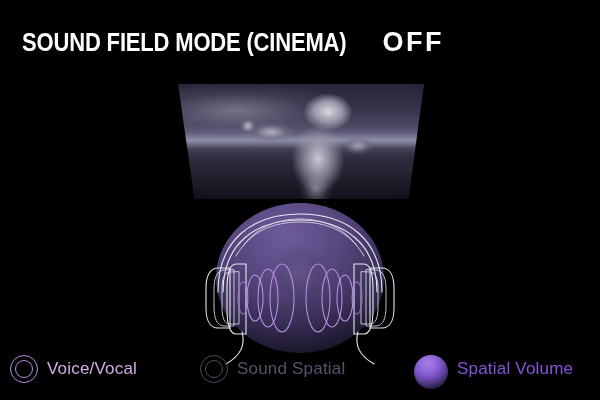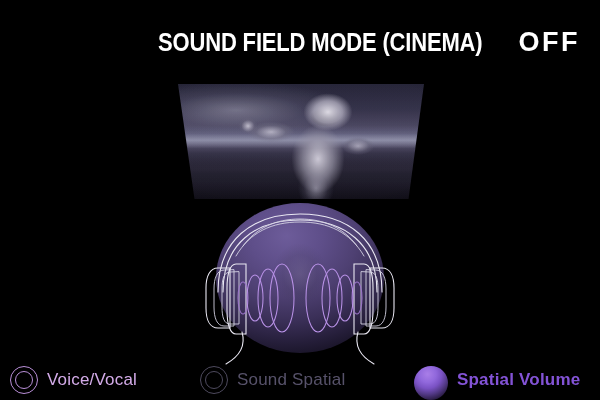--- a/index.html
+++ b/index.html
@@ -21,21 +21,21 @@
     background: #000000;
     overflow: hidden;
   }
 
   
   .title-row {
     position: absolute;
     top: 29px;
     left: 0;
     width: 580px;
-    text-align: right;
+    text-align: left;
     white-space: nowrap;
     line-height: 1;
   }
   .title-main {
     display: inline-block;
     font-family: "Liberation Sans Narrow", "Liberation Sans", sans-serif;
     font-weight: bold;
     font-size: 25px;
     color: #ffffff;
     letter-spacing: -0.2px;
@@ -177,35 +177,35 @@
     fill: none;
     stroke: #b891e6;
     stroke-width: 1.05;
   }
   .wave-ell.dim { stroke: #9a74c8; }
 
   
   .legend {
     position: absolute;
     left: 0;
-    bottom: 0;
+    bottom: 11px;
     width: 600px;
     height: 46px;
   }
   .legend-item {
     position: absolute;
     display: flex;
     align-items: center;
     gap: 9px;
     bottom: 6px;
     white-space: nowrap;
   }
   .legend-item.voice  { left: 10px; }
   .legend-item.effects{ left: 200px; }
-  .legend-item.spatial{ left: 414px; font-weight: bold; }
+  .legend-item.spatial{ left: 414px; }
 
   .ring {
     width: 28px;
     height: 28px;
     border-radius: 50%;
     border: 1.6px solid #b98fd8;
     box-sizing: border-box;
     position: relative;
     flex: 0 0 auto;
   }

